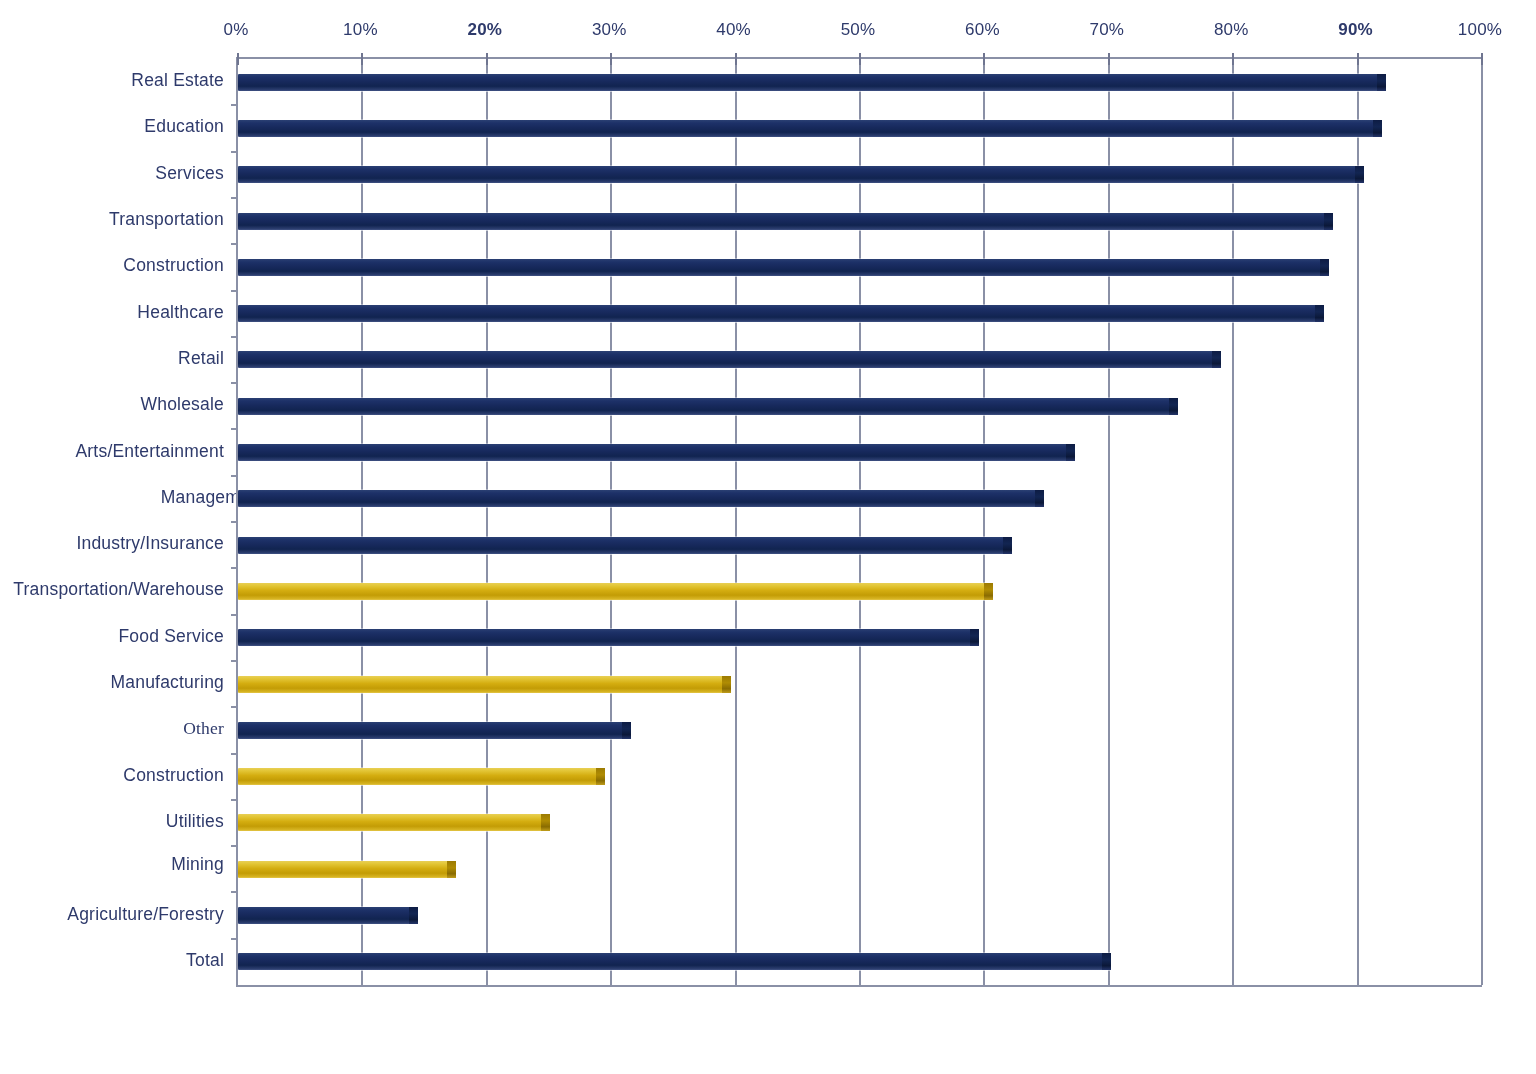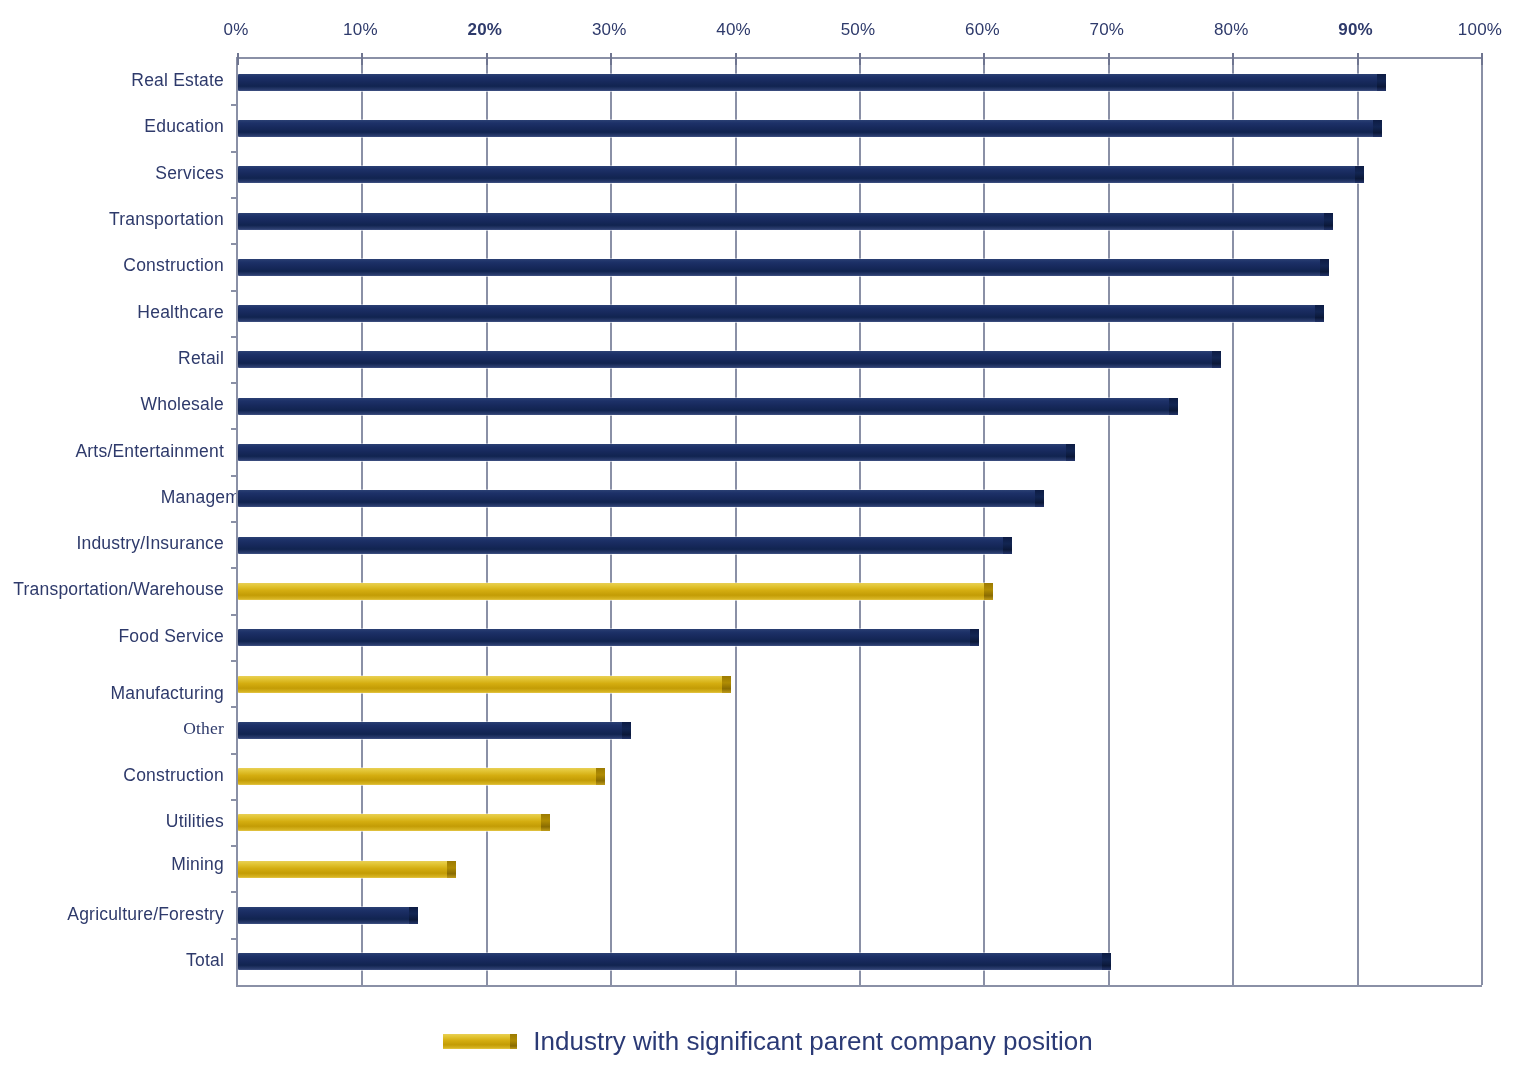--- a/index.html
+++ b/index.html
@@ -169,21 +169,21 @@
       <div class="xlabel" style="left: 224px; top: 219.05px; transform: translate(-100%, -50%); font-size: 17.5px;">Transportation</div>
       <div class="xlabel" style="left: 224px; top: 265.35px; transform: translate(-100%, -50%); font-size: 17.5px;">Construction</div>
       <div class="xlabel" style="left: 224px; top: 311.65px; transform: translate(-100%, -50%); font-size: 17.5px;">Healthcare</div>
       <div class="xlabel" style="left: 224px; top: 357.95px; transform: translate(-100%, -50%); font-size: 17.5px;">Retail</div>
       <div class="xlabel" style="left: 224px; top: 404.25px; transform: translate(-100%, -50%); font-size: 17.5px;">Wholesale</div>
       <div class="xlabel" style="left: 224px; top: 450.55px; transform: translate(-100%, -50%); font-size: 17.5px;">Arts/Entertainment</div>
       <div class="xlabel" style="left: 224px; top: 496.85px; transform: translate(-100%, -50%); font-size: 17.5px; margin-left: 41px;">Management</div>
       <div class="xlabel" style="left: 224px; top: 543.15px; transform: translate(-100%, -50%); font-size: 17.5px;">Industry/Insurance</div>
       <div class="xlabel" style="left: 224px; top: 589.45px; transform: translate(-100%, -50%); font-size: 17.5px;">Transportation/Warehouse</div>
       <div class="xlabel" style="left: 224px; top: 635.75px; transform: translate(-100%, -50%); font-size: 17.5px;">Food Service</div>
-      <div class="xlabel" style="left: 224px; top: 682.05px; transform: translate(-100%, -50%); font-size: 17.5px; margin-top: 11px;">Manufacturing</div>
+      <div class="xlabel" style="left: 224px; top: 682.05px; transform: translate(-100%, -50%); font-size: 17.5px;">Manufacturing</div>
       <div class="xlabel" style="left: 224px; top: 728.35px; transform: translate(-100%, -50%); font-size: 17.5px; font-family: Liberation Serif, serif;">Other</div>
       <div class="xlabel" style="left: 224px; top: 774.65px; transform: translate(-100%, -50%); font-size: 17.5px;">Construction</div>
       <div class="xlabel" style="left: 224px; top: 820.95px; transform: translate(-100%, -50%); font-size: 17.5px;">Utilities</div>
       <div class="xlabel" style="left: 224px; top: 864px; transform: translate(-100%, -50%); font-size: 17.5px;">Mining</div>
       <div class="xlabel" style="left: 224px; top: 913.55px; transform: translate(-100%, -50%); font-size: 17.5px; text-align: right;">Agriculture/Forestry</div>
       <div class="xlabel" style="left: 224px; top: 959.85px; transform: translate(-100%, -50%); font-size: 17.5px;">Total</div>
     </div>
 
   <div class="plot">
     <div id="gridlines">
@@ -247,18 +247,14 @@
         <div style="position: absolute; left: -7px; top: 739.8px; width: 7px; height: 2px; background: rgb(138, 144, 166);"></div>
         <div class="bar gold" title="Mining: 17.5%" style="left: 0px; top: 801.75px; width: 217.7px;"></div>
         <div style="position: absolute; left: -7px; top: 786.1px; width: 7px; height: 2px; background: rgb(138, 144, 166);"></div>
         <div class="bar blue" title="Agriculture/Forestry: 14.5%" style="left: 0px; top: 848.05px; width: 180.38px;"></div>
         <div style="position: absolute; left: -7px; top: 832.4px; width: 7px; height: 2px; background: rgb(138, 144, 166);"></div>
         <div class="bar blue" title="Total: 70.2%" style="left: 0px; top: 894.35px; width: 873.288px;"></div>
         <div style="position: absolute; left: -7px; top: 878.7px; width: 7px; height: 2px; background: rgb(138, 144, 166);"></div>
       </div>
   </div>
 
-  <div class="legend">
-    <div class="legend-swatch"></div>
-    <div class="legend-text">Industry with significant parent company position</div>
-  </div>
 
 </div>
 
 </body></html>

